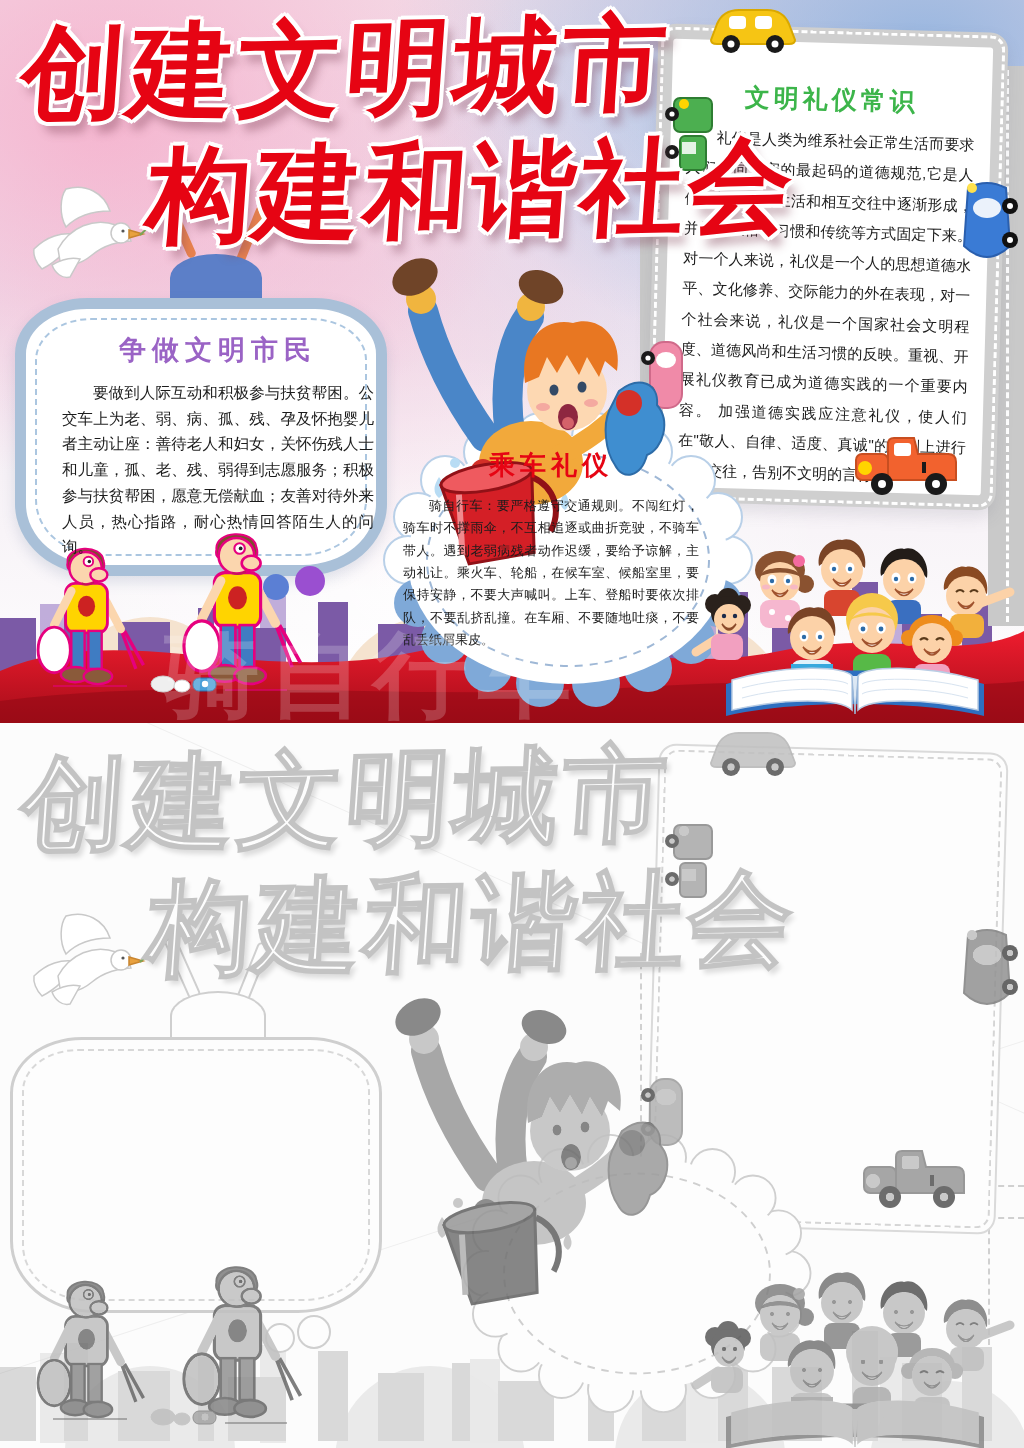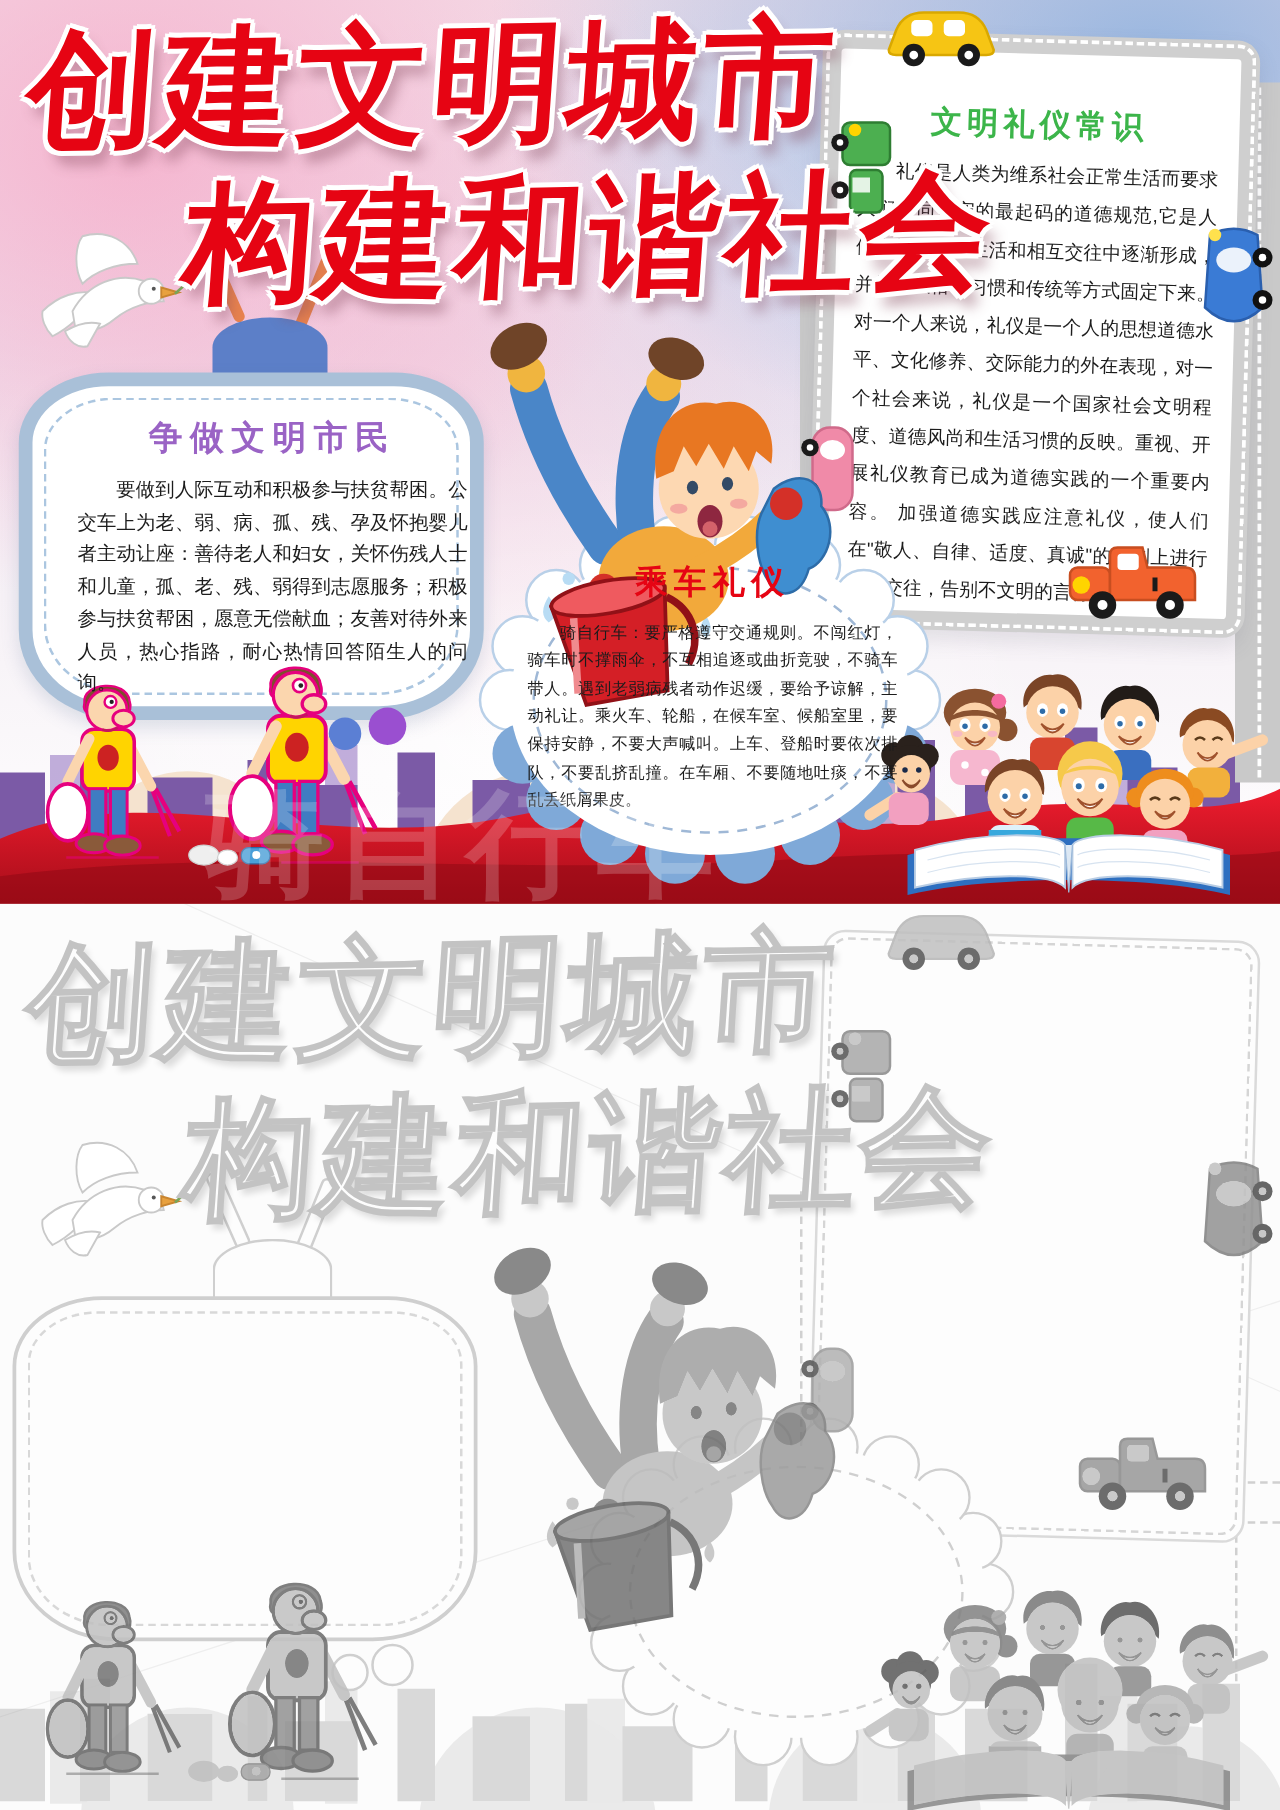--- a/index.html
+++ b/index.html
@@ -414,21 +414,21 @@
     <div class="abs bub" style="left:295px;top:566px;width:30px;height:30px;background:#9a4fd0"></div>
 
     <div class="abs tblock" style="left:62px;top:332px;width:312px">
       <h3 class="hd-purple">争做文明市民</h3>
       <p>要做到人际互动和积极参与扶贫帮困。公交车上为老、弱、病、孤、残、孕及怀抱婴儿者主动让座：善待老人和妇女，关怀伤残人士和儿童，孤、老、残、弱得到志愿服务；积极参与扶贫帮困，愿意无偿献血；友善对待外来人员，热心指路，耐心热情回答陌生人的问询。</p>
     </div>
 
     <svg class="abs" style="left:393px;top:420px;z-index:4" width="350" height="280" viewBox="0 0 350 280">
         <use href="#g-cloud"></use>
       </svg>
-    <div class="abs tblock cloud-text" style="left:422px;top:448px;width:296px;z-index:8">
+    <div class="abs tblock cloud-text" style="left:403px;top:448px;width:296px;z-index:8">
       <h3 class="hd-red">乘车礼仪</h3>
       <p>骑自行车：要严格遵守交通规则。不闯红灯，骑车时不撑雨伞，不互相追逐或曲折竞驶，不骑车带人。遇到老弱病残者动作迟缓，要给予谅解，主动礼让。乘火车、轮船，在候车室、候船室里，要保持安静，不要大声喊叫。上车、登船时要依次排队，不要乱挤乱撞。在车厢、不要随地吐痰，不要乱丢纸屑果皮。</p>
     </div>
 
     <svg class="abs" style="left:335px;top:225px;z-index:5" width="310" height="345" viewBox="0 0 310 345">
         <use href="#g-kid"></use>
       </svg>
 
     <div class="abs road" style="left:988px;top:66px;width:36px;height:560px"></div>
     <div class="abs road" style="left:640px;top:225px;width:26px;height:185px"></div>

